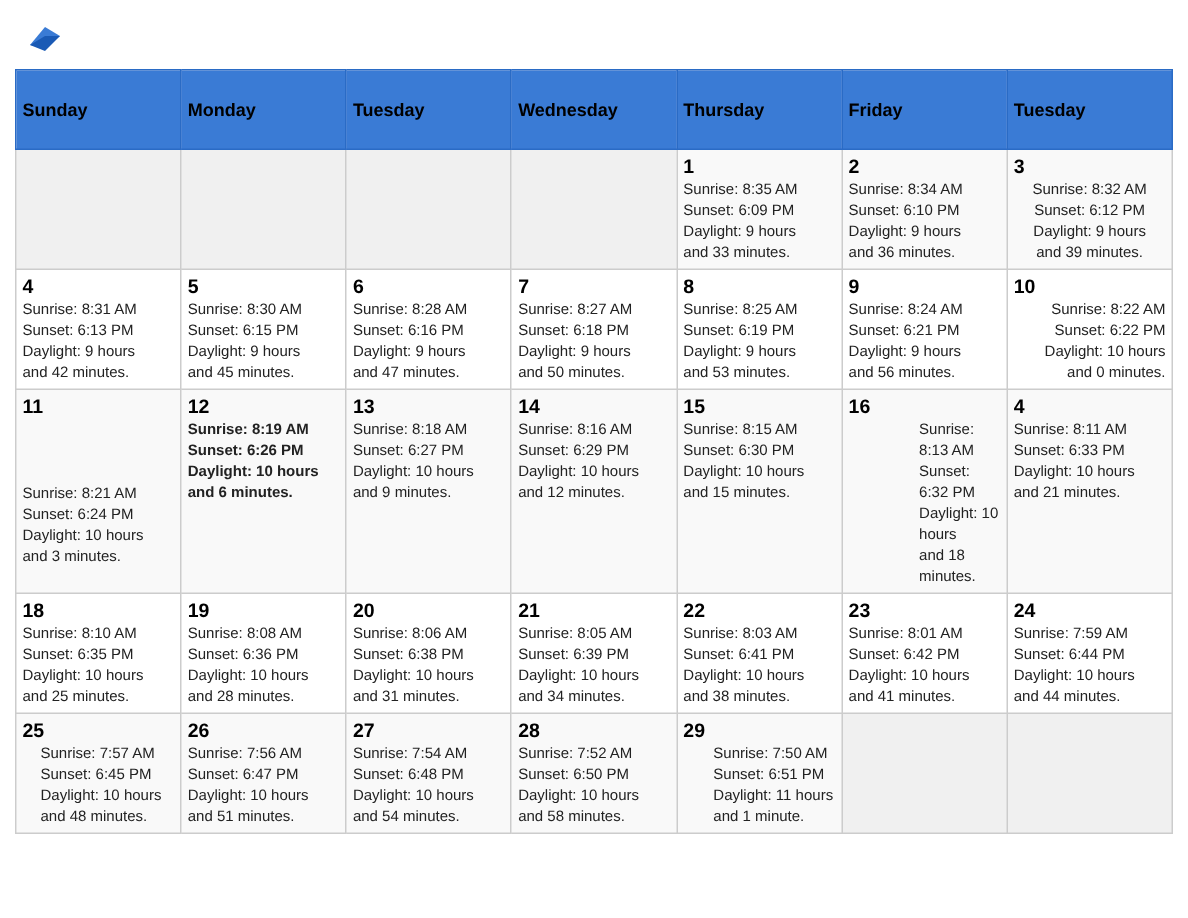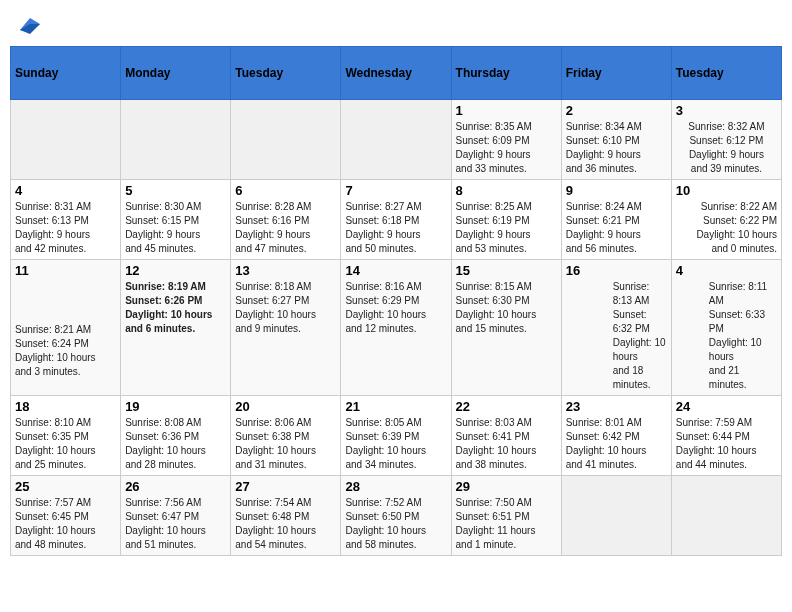--- a/index.html
+++ b/index.html
@@ -241,21 +241,21 @@
         </td>
         <td>
           <span class="day-num">16</span>
           <div class="day-detail" style="white-space: pre-line; margin-left: 47px;">Sunrise: 8:13 AM
 Sunset: 6:32 PM
 Daylight: 10 hours
 and 18 minutes.</div>
         </td>
         <td>
           <span class="day-num">4</span>
-          <div class="day-detail" style="white-space: pre-line; margin-left: 33px;">Sunrise: 8:11 AM
+          <div class="day-detail" style="white-space: pre-line;">Sunrise: 8:11 AM
 Sunset: 6:33 PM
 Daylight: 10 hours
 and 21 minutes.</div>
         </td>
       </tr>
       <tr>
         <td>
           <span class="day-num">18</span>
           <div class="day-detail" style="white-space: pre-line;">Sunrise: 8:10 AM
 Sunset: 6:35 PM
@@ -301,21 +301,21 @@
           <span class="day-num">24</span>
           <div class="day-detail" style="white-space: pre-line;">Sunrise: 7:59 AM
 Sunset: 6:44 PM
 Daylight: 10 hours
 and 44 minutes.</div>
         </td>
       </tr>
       <tr>
         <td>
           <span class="day-num">25</span>
-          <div class="day-detail" style="white-space: pre-line;">Sunrise: 7:57 AM
+          <div class="day-detail" style="white-space: pre-line; margin-left: 12px;">Sunrise: 7:57 AM
 Sunset: 6:45 PM
 Daylight: 10 hours
 and 48 minutes.</div>
         </td>
         <td>
           <span class="day-num">26</span>
           <div class="day-detail" style="white-space: pre-line;">Sunrise: 7:56 AM
 Sunset: 6:47 PM
 Daylight: 10 hours
 and 51 minutes.</div>
@@ -329,21 +329,21 @@
         </td>
         <td>
           <span class="day-num">28</span>
           <div class="day-detail" style="white-space: pre-line;">Sunrise: 7:52 AM
 Sunset: 6:50 PM
 Daylight: 10 hours
 and 58 minutes.</div>
         </td>
         <td>
           <span class="day-num">29</span>
-          <div class="day-detail" style="white-space: pre-line;">Sunrise: 7:50 AM
+          <div class="day-detail" style="white-space: pre-line; margin-left: 20px;">Sunrise: 7:50 AM
 Sunset: 6:51 PM
 Daylight: 11 hours
 and 1 minute.</div>
         </td>
         <td class="empty-cell"></td>
         <td class="empty-cell"></td>
       </tr>
     </tbody>
 </table>
 

